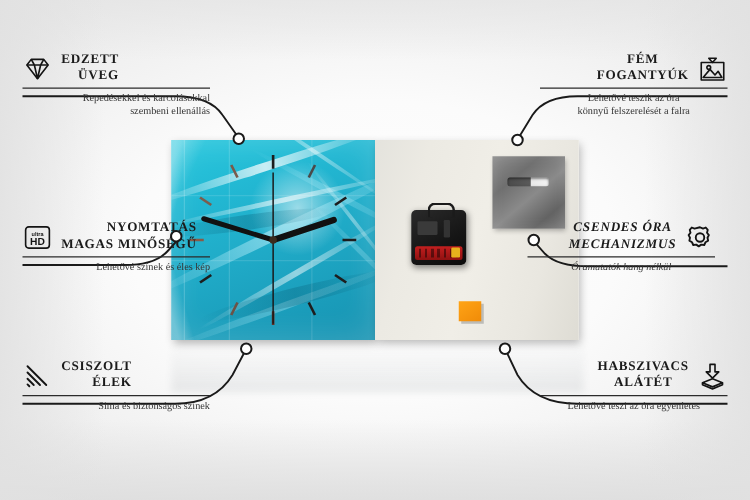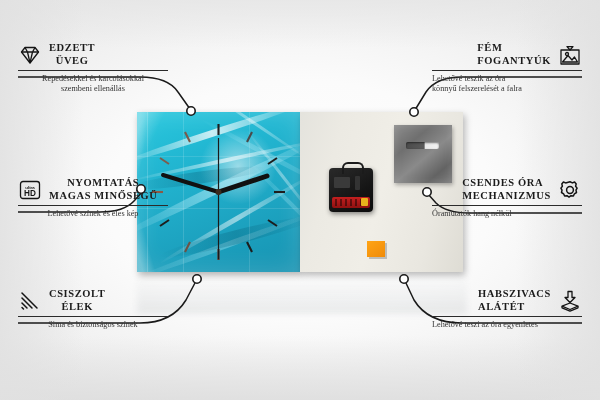--- a/index.html
+++ b/index.html
@@ -88,22 +88,22 @@
     position:absolute;left:137px;top:272px;width:330px;height:42px;
     background:linear-gradient(180deg,rgba(120,130,135,.30),rgba(160,165,168,0));
     filter:blur(3px);transform:scaleY(-1);opacity:.45;
   }
 
   
   .callout{position:absolute;}
   .ctitle{font-size:10.5px;letter-spacing:.6px;color:#1b1b1b;line-height:12.5px;font-weight:bold;}
   .cdesc{font-size:8.2px;color:#343434;line-height:10.5px;}
   .rule{height:1px;background:#2b2b2b;margin:2.5px 0 3px;}
-  .left .ctitle,.left .cdesc{text-align:center;}
-  .right .ctitle,.right .cdesc{text-align:left;}
+  .left .ctitle,.left .cdesc{text-align:right;}
+  .right .ctitle,.right .cdesc{text-align:center;}
   .head{display:flex;align-items:center;gap:7px;}
   .right .head{justify-content:flex-end;}
   .ico{width:24px;height:22px;flex:0 0 auto;}
 
   svg.conn{position:absolute;left:0;top:0;width:600px;height:400px;pointer-events:none;}
 </style>
 </head>
 <body>
 
 <div id="stage">
@@ -261,21 +261,21 @@
           <path d="M4.5,18 L10,11.5 L14,16 L16.5,13 L19.5,18 Z"></path>
           <circle cx="9" cy="10" r="1.5"></circle>
         </g>
       </svg>
     </div>
     <div class="rule"></div>
     <div class="cdesc">Lehetővé teszik az óra</div>
     <div class="cdesc">könnyű felszerelését a falra</div>
   </div>
 
-  <div class="callout right" style="left:432px;top:177px;width:150px;">
+  <div class="callout right" style="left:422px;top:177px;width:150px;font-style:italic;">
     <div class="head">
       <div>
         <div class="ctitle">CSENDES ÓRA</div>
         <div class="ctitle">MECHANIZMUS</div>
       </div>
       <svg class="ico" viewBox="0 0 24 22">
         <g fill="none" stroke="#141414" stroke-width="1.5" stroke-linejoin="round">
           <path d="M12,2.8 l2.4,1.1 2.2,-0.9 1.6,1.9 -0.6,2.3 1.5,1.9 -1.1,2.1 0.5,2.3 -2.1,1.3 -1,2.2 -2.4,-0.3 -2,1.4 -2,-1.4 -2.4,0.3 -1,-2.2 -2.1,-1.3 0.5,-2.3 -1.1,-2.1 1.5,-1.9 -0.6,-2.3 1.6,-1.9 2.2,0.9 Z"></path>
           <circle cx="12" cy="11" r="3.4"></circle>
         </g>

